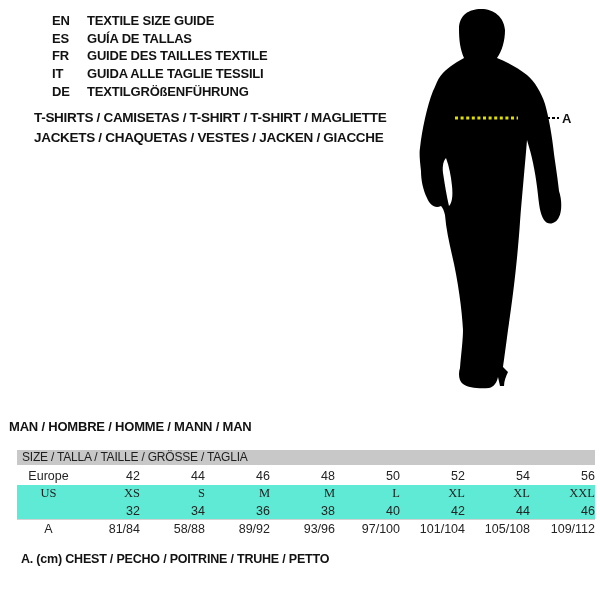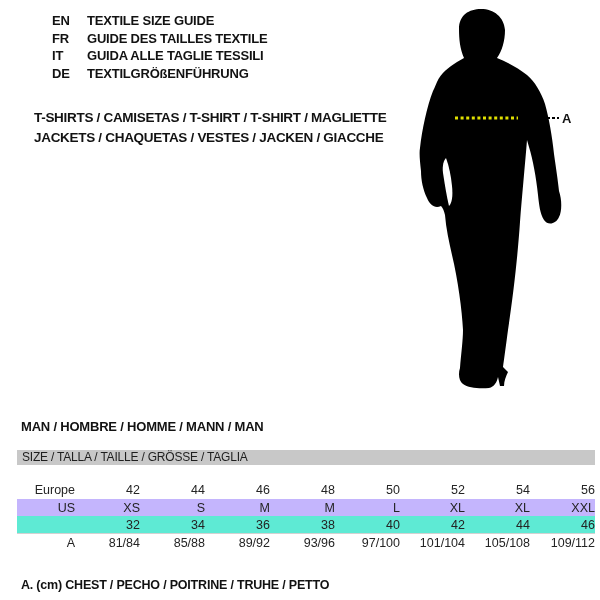--- a/index.html
+++ b/index.html
@@ -27,56 +27,60 @@
     font-size: 13.5px; font-weight: bold; line-height: 20px;
     letter-spacing: -0.3px; white-space: nowrap;
   }
 
   
   .figure-svg { position: absolute; left: 400px; top: 0; }
   .measure-text { font-size: 13px; font-weight: bold; fill: #121212; }
 
   
   .section-title {
-    position: absolute; left: 21px; top: 419px;
+    position: absolute; left: 9px; top: 419px;
     font-size: 13px; font-weight: bold; letter-spacing: -0.2px; white-space: nowrap;
   }
 
   
   .size-table { position: absolute; left: 17px; top: 450px; width: 578px; font-size: 12.5px; }
   .thead {
-    height: 15px; line-height: 15px; padding-left: 5px; margin-bottom: 16px;
+    height: 15px; line-height: 15px; padding-left: 5px; margin-bottom: 2px;
     font-size: 12px; letter-spacing: -0.2px; color: #1e1e1e;
   }
   .trow {
     display: grid; grid-template-columns: 58px repeat(8, 1fr);
     align-items: center; color: #242424;
   }
-  .trow .tlabel { text-align: right; padding-left: 5px; }
+  .trow .tlabel { text-align: center; padding-left: 5px; }
   .tcell { text-align: right; }
   .r0 { height: 18px; }
   .r1 { height: 17px; }
   .r2 { height: 17px; }
   .r3 { height: 19px; border-top: 1px solid #d2d2d2; }
 
   
   .footnote {
-    position: absolute; left: 21px; top: 578px;
+    position: absolute; left: 21px; top: 552px;
     font-size: 12.5px; font-weight: bold; letter-spacing: -0.2px; white-space: nowrap;
   }
 </style>
 </head>
 <body>
 
 <div class="canvas">
 
   <div class="lang-block">
     <div class="lang-row">
       <span class="lang-code">EN</span>
       <span class="lang-text">TEXTILE SIZE GUIDE</span>
+    </div>
+    <div class="lang-row">
+      <span class="lang-code">ES</span>
+      <span class="lang-text">GUÍA DE TALLAS</span>
     </div>
     <div class="lang-row">
       <span class="lang-code">FR</span>
       <span class="lang-text">GUIDE DES TAILLES TEXTILE</span>
     </div>
     <div class="lang-row">
       <span class="lang-code">IT</span>
       <span class="lang-text">GUIDA ALLE TAGLIE TESSILI</span>
     </div>
     <div class="lang-row">
@@ -147,21 +151,21 @@
       <div class="tcell">42</div>
       <div class="tcell">44</div>
       <div class="tcell">46</div>
       <div class="tcell">48</div>
       <div class="tcell">50</div>
       <div class="tcell">52</div>
       <div class="tcell">54</div>
       <div class="tcell">56</div>
     </div>
 
-    <div class="trow r1" style="background:#c4b5fd;">
+    <div class="trow r1" style="background:#5eead4;font-family:Liberation Serif, serif;">
       <div class="tlabel">US</div>
       <div class="tcell">XS</div>
       <div class="tcell">S</div>
       <div class="tcell">M</div>
       <div class="tcell">M</div>
       <div class="tcell">L</div>
       <div class="tcell">XL</div>
       <div class="tcell">XL</div>
       <div class="tcell">XXL</div>
     </div>
@@ -174,21 +178,21 @@
       <div class="tcell">38</div>
       <div class="tcell">40</div>
       <div class="tcell">42</div>
       <div class="tcell">44</div>
       <div class="tcell">46</div>
     </div>
 
     <div class="trow r3">
       <div class="tlabel">A</div>
       <div class="tcell">81/84</div>
-      <div class="tcell">85/88</div>
+      <div class="tcell">58/88</div>
       <div class="tcell">89/92</div>
       <div class="tcell">93/96</div>
       <div class="tcell">97/100</div>
       <div class="tcell">101/104</div>
       <div class="tcell">105/108</div>
       <div class="tcell">109/112</div>
     </div>
   </div>
 
   <div class="footnote">A. (cm) CHEST / PECHO / POITRINE / TRUHE / PETTO</div>

